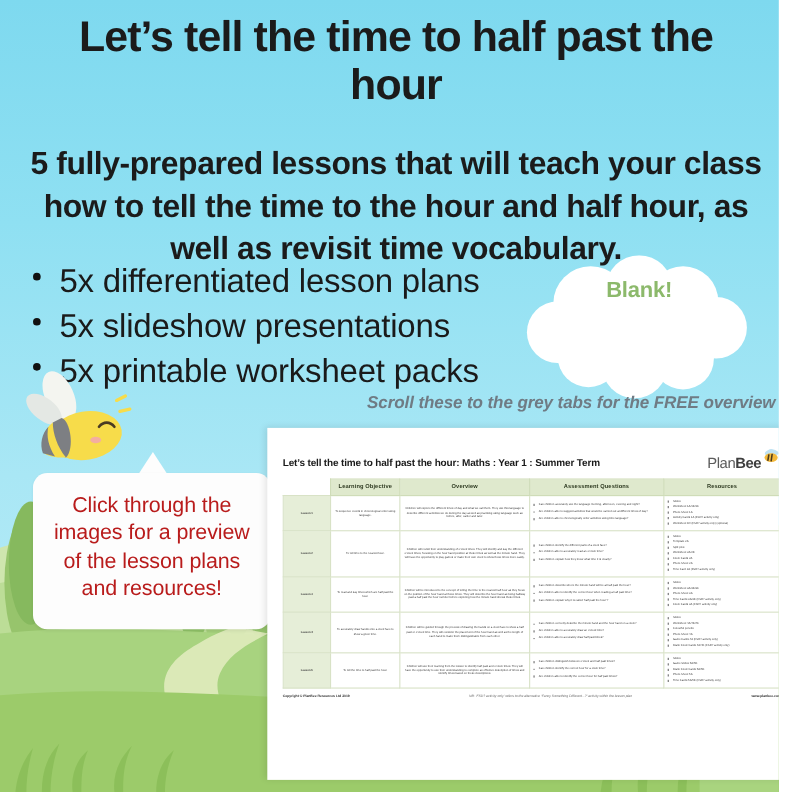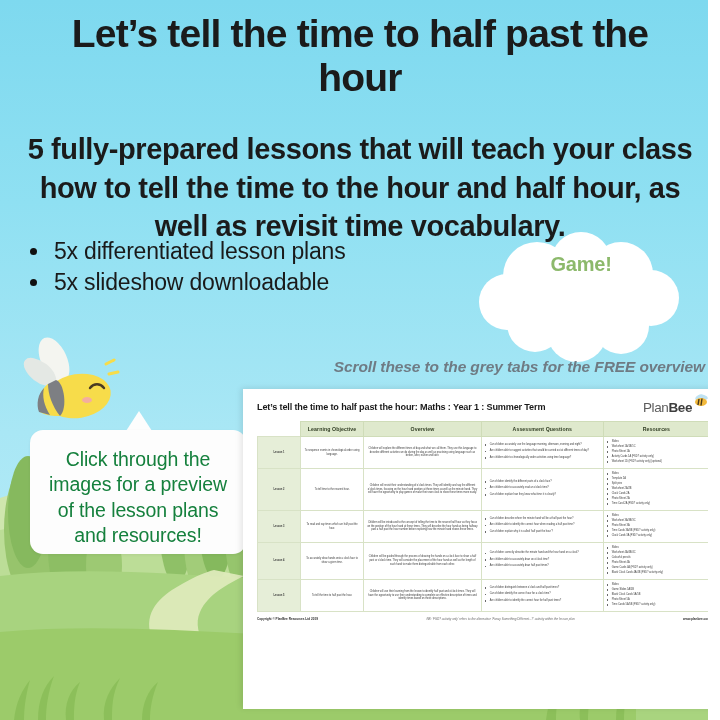--- a/index.html
+++ b/index.html
@@ -42,21 +42,21 @@
   }
 
   
   .bullets {
     position: absolute; top: 236px; left: 18px; width: 420px;
     list-style: none;
   }
   .bullets li {
     position: relative;
     padding-left: 36px;
-    font-size: 23px;
+    font-size: 30px;
     font-weight: 400;
     line-height: 1.36;
     color: #1a1a1a;
     letter-spacing: -0.2px;
   }
   .bullets li::before {
     content: "";
     position: absolute;
     left: 12px; top: 12px;
     width: 7px; height: 7px;
@@ -94,45 +94,45 @@
     color: #6f7b84;
     letter-spacing: -0.1px;
   }
 
   
   .bubble-wrap { position: absolute; left: 30px; top: 430px; width: 216px; }
   .bubble {
     position: relative;
     background: #fdfdfd;
     border-radius: 13px;
-    padding: 17px 12px 6px;
+    padding: 17px 12px 24px;
     text-align: center;
     font-size: 19.5px;
     font-weight: 400;
     line-height: 1.30;
-    color: #15803d;
+    color: #b91c1c;
     letter-spacing: -0.1px;
     box-shadow: 0 1px 3px rgba(0,0,0,0.06);
   }
   .bubble-tail {
     position: absolute;
     left: 96px; top: -19px;
     width: 0; height: 0;
     border-left: 13px solid transparent;
     border-right: 13px solid transparent;
     border-bottom: 20px solid #fdfdfd;
   }
 
   
   .sheet {
     position: absolute; left: 243px; top: 389px;
     width: 477px; height: 320px;
     background: #ffffff;
     box-shadow: -2px -1px 6px rgba(0,0,0,0.10);
-    padding: 9px 10px 0 14px;
+    padding: 23px 10px 0 14px;
     overflow: hidden;
   }
   .sheet-head {
     display: flex; align-items: flex-start;
     justify-content: space-between;
     margin-bottom: 5px;
   }
   .sheet-title {
     font-size: 9.1px;
     font-weight: 700;
@@ -255,21 +255,22 @@
       <path d="M636 164 C 664 148, 690 152, 720 142 L720 340 L636 340 Z" fill="#a9d47f"></path>
       <ellipse cx="690" cy="186" rx="42" ry="22" fill="#8fc268" opacity="0.8"></ellipse>
     </svg>
   </div>
 
   <h1 class="headline">Let’s tell the time to half past the hour</h1>
   <p class="subhead">5 fully-prepared lessons that will teach your class how to tell the time to the hour and half hour, as well as revisit time vocabulary.</p>
 
   <ul class="bullets">
     <li>5x differentiated lesson plans</li>
-    <li>5x slideshow downloadable</li>
+    <li>5x slideshow presentations</li>
+    <li>5x printable worksheet packs</li>
   </ul>
 
   <div class="bee">
     <svg width="110" height="98" viewBox="0 0 110 98" xmlns="http://www.w3.org/2000/svg">
 
       <ellipse cx="40" cy="24" rx="13" ry="24" fill="#f4f5f0" transform="rotate(-24 40 24)"></ellipse>
       <ellipse cx="26" cy="36" rx="10" ry="19" fill="#e4e8e4" transform="rotate(-52 26 36)"></ellipse>
 
       <ellipse cx="64" cy="60" rx="33" ry="22" fill="#f7dc4a" transform="rotate(-9 64 60)"></ellipse>
 
@@ -295,21 +296,21 @@
         <circle cx="152" cy="42" r="32"></circle>
         <circle cx="182" cy="66" r="28"></circle>
         <circle cx="38" cy="70" r="28"></circle>
         <circle cx="66" cy="92" r="28"></circle>
         <circle cx="108" cy="100" r="30"></circle>
         <circle cx="152" cy="94" r="28"></circle>
         <rect x="36" y="44" width="150" height="56" rx="22"></rect>
       </g>
     </svg>
     <div class="cloud-text">
-      <div>Game!</div>
+      <div>Blank!</div>
     </div>
   </div>
 
   <div class="scroll-note">Scroll these to the grey tabs for the FREE overview</div>
 
   <div class="bubble-wrap">
     <div class="bubble-tail"></div>
     <div class="bubble">Click through the images for a preview of the lesson plans and resources!</div>
   </div>
 

